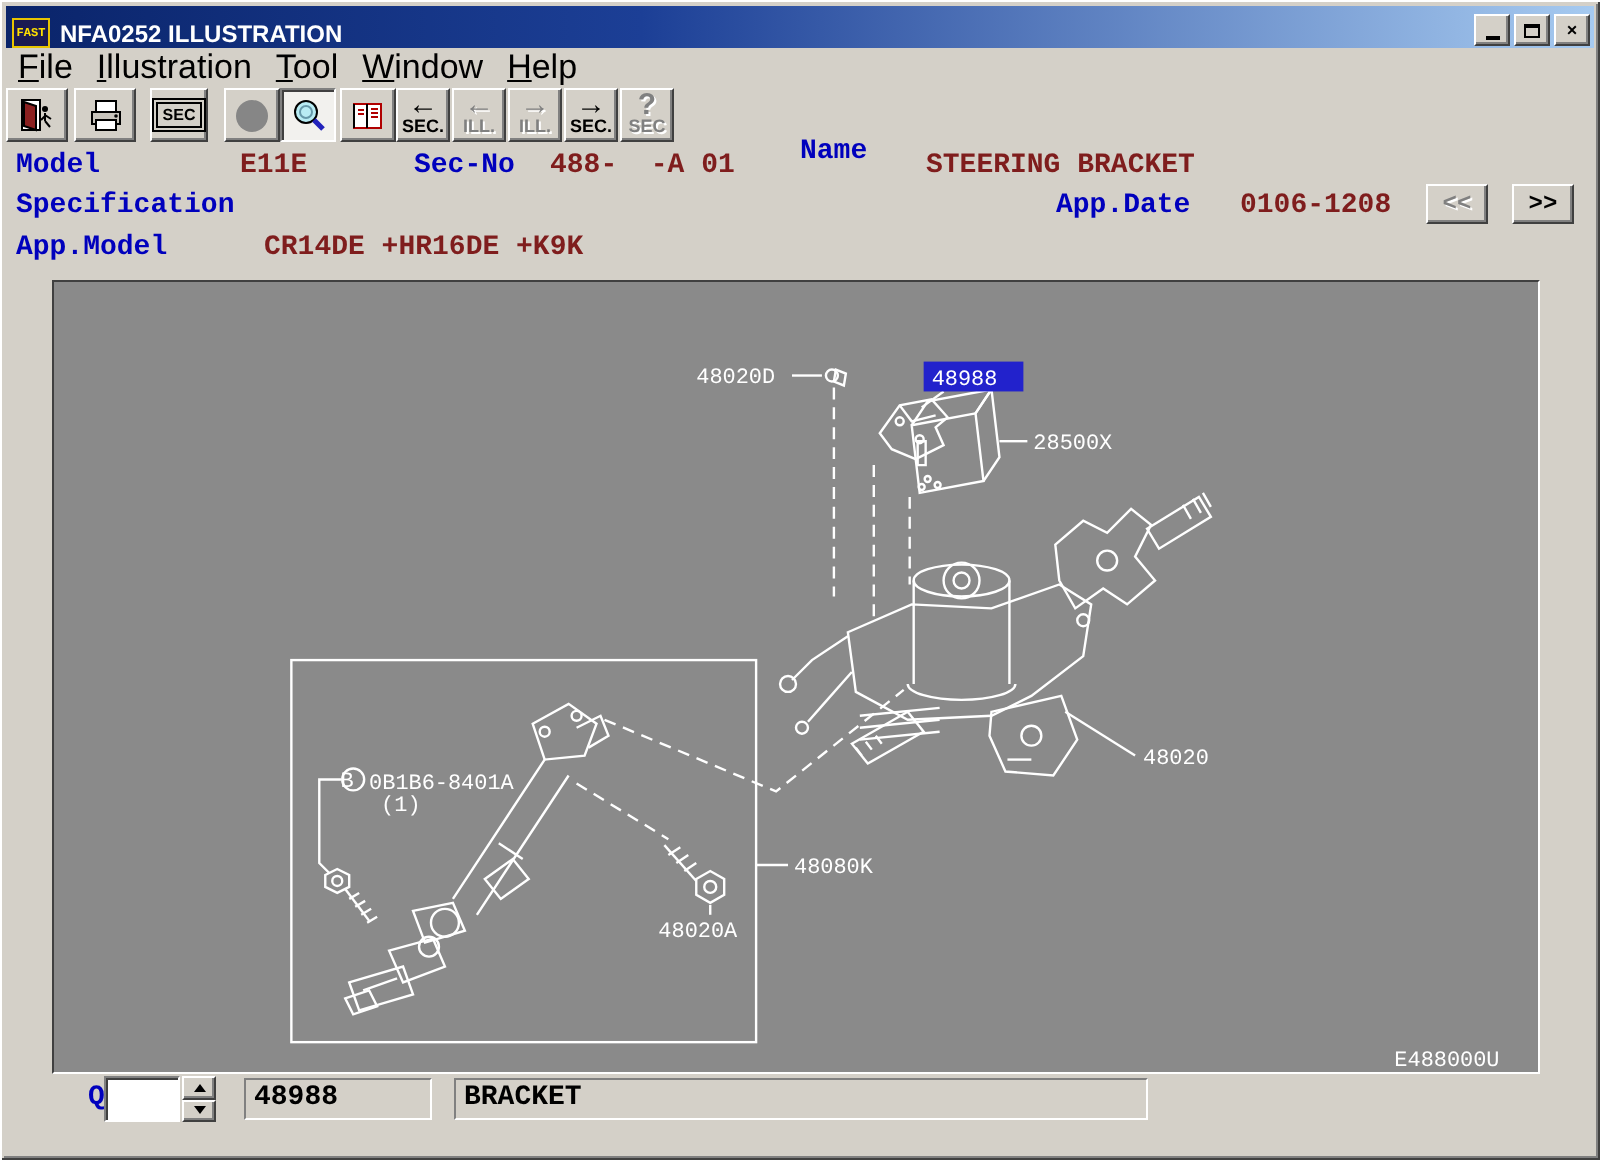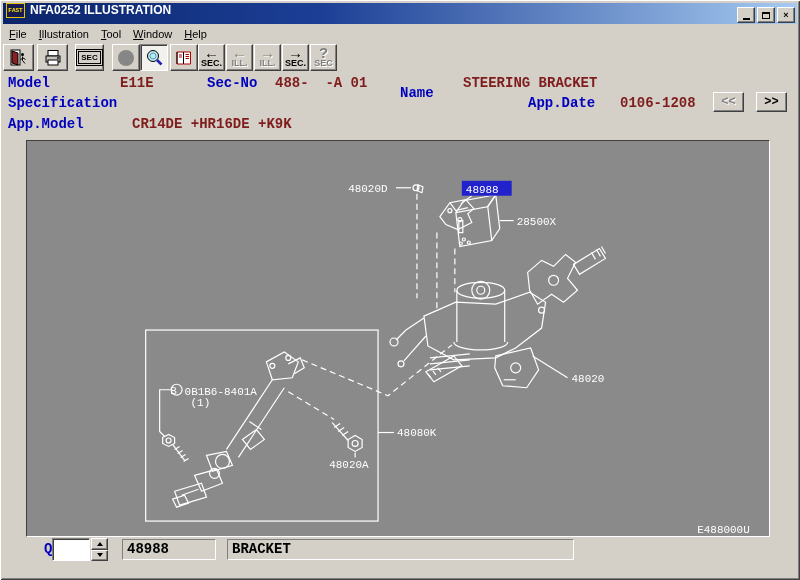--- a/index.html
+++ b/index.html
@@ -6,34 +6,34 @@
   body{
     width:800px;height:580px;position:relative;overflow:hidden;
     background:#d4d0c8;font-family:"Liberation Sans",sans-serif;
     box-shadow:inset 1px 1px 0 #ffffff, inset -1px -1px 0 #404040,
                inset 2px 2px 0 #d4d0c8, inset -2px -2px 0 #808080;
   }
   .abs{position:absolute;}
   
   .titlebar{left:3px;top:3px;width:794px;height:21px;
     background:linear-gradient(to right,#0a246a,#1c3f96 40%,#a6caf0);
-    display:flex;align-items:flex-start;padding-left:3px;box-sizing:border-box;}
+    display:flex;align-items:flex-end;padding-left:3px;box-sizing:border-box;}
   .fast-icon{width:17px;height:13px;background:#1a1a52;border:1px solid #e8c400;
     color:#ffe000;font:bold 6px "Liberation Mono",monospace;display:flex;
     align-items:center;justify-content:center;letter-spacing:0;flex:0 0 auto;}
   .title-text{color:#fff;font-weight:bold;font-size:12px;margin-left:5px;white-space:pre;}
   .winbtns{position:absolute;right:4px;top:4px;display:flex;gap:2px;}
   .winbtn{width:16px;height:14px;background:#d4d0c8;border:1px solid;
     border-color:#fff #404040 #404040 #fff;box-shadow:inset -1px -1px 0 #808080;
     display:flex;align-items:center;justify-content:center;font:bold 9px "Liberation Sans",sans-serif;}
   .min-glyph{width:7px;height:2px;background:#000;margin-top:7px;}
   .max-glyph{width:8px;height:7px;border:1px solid #000;border-top-width:2px;box-sizing:border-box;}
   
   .menubar{left:3px;top:25px;width:794px;height:18px;display:flex;align-items:center;}
-  .menu-item{padding:2px 6px;font-size:11px;color:#000;white-space:pre;}
+  .menu-item{padding:2px 6px;font-size:17px;color:#000;white-space:pre;}
   .menu-item .mn{text-decoration:underline;}
   
   .tb-btn{top:44px;height:27px;background:#d4d0c8;border:1px solid;
     border-color:#fff #404040 #404040 #fff;box-shadow:inset -1px -1px 0 #808080;
     box-sizing:border-box;display:flex;flex-direction:column;align-items:center;justify-content:center;}
   .tb-btn.pressed{border-color:#808080 #fff #fff #808080;box-shadow:inset 1px 1px 0 #404040;background:#f2f1ee;}
   .sec-box{border:1px solid #000;outline:1px solid #000;outline-offset:1px;
     font:bold 8px "Liberation Sans",sans-serif;padding:1px 2px;color:#000;}
   .circle-icon{width:16px;height:16px;border-radius:50%;background:#868686;}
   .nav-arrow{font-size:15px;font-weight:bold;line-height:11px;color:#000;}
@@ -146,21 +146,21 @@
 </div>
 <div class="abs tb-btn disabled" style="left:310px;width:27px;">
   <span class="nav-arrow">?</span>
   <span class="nav-label">SEC</span>
 </div>
 
 <span class="abs inf blue" style="left:8px;top:75px;">Model</span>
 <span class="abs inf blk" style="left:120px;top:75px;">E11E</span>
 <span class="abs inf blue" style="left:207px;top:75px;">Sec-No</span>
 <span class="abs inf blk" style="left:275px;top:75px;">488-  -A 01</span>
-<span class="abs inf blue" style="left:400px;top:85px;">Name</span>
+<span class="abs inf blue" style="left:400px;top:68px;">Name</span>
 <span class="abs inf blk" style="left:463px;top:75px;">STEERING BRACKET</span>
 
 <span class="abs inf blue" style="left:8px;top:95px;">Specification</span>
 <span class="abs inf blue" style="left:528px;top:95px;">App.Date</span>
 <span class="abs inf blk" style="left:620px;top:95px;">0106-1208</span>
 <div class="abs pagebtn dis" style="left:713px;top:92px;">&lt;&lt;</div>
 <div class="abs pagebtn" style="left:756px;top:92px;">&gt;&gt;</div>
 
 <span class="abs inf blue" style="left:8px;top:116px;">App.Model</span>
 <span class="abs inf blk" style="left:132px;top:116px;font-family:Liberation Mono, monospace;">CR14DE +HR16DE +K9K</span>

